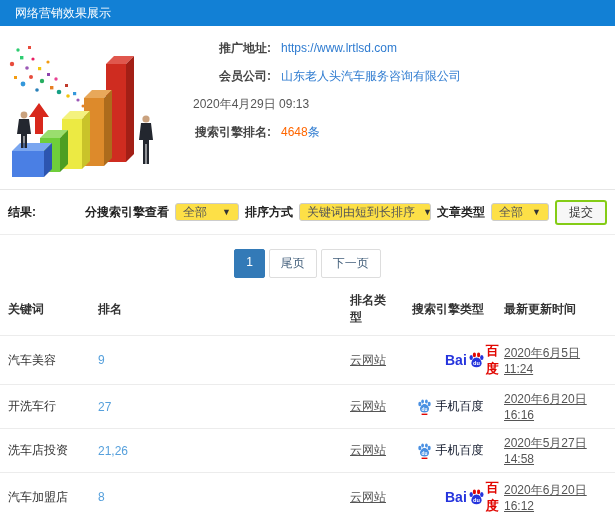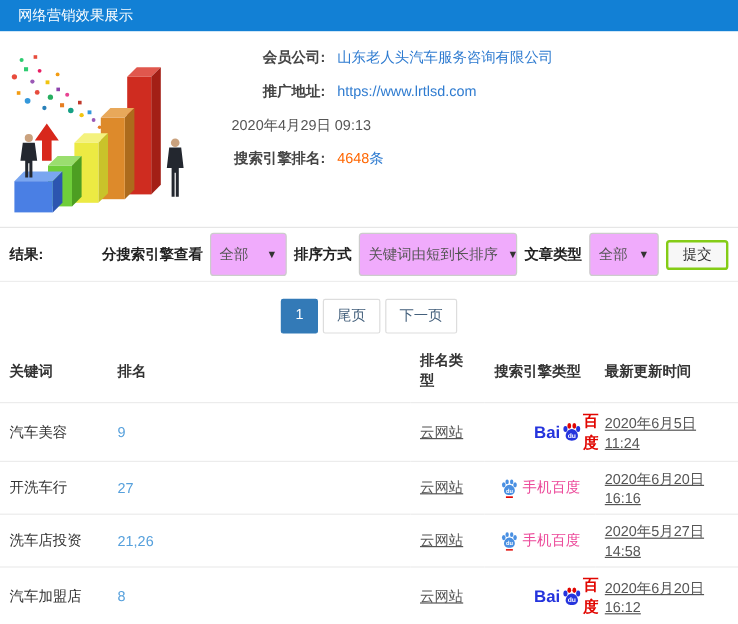--- a/index.html
+++ b/index.html
@@ -21,22 +21,22 @@
   .num-hl { color:#f60; }
   .unit-blue { color:#2e7bd0; }
 
   
   .filterbar { height:46px; border-top:1px solid #e6e6e6; border-bottom:1px solid #ededed;
                display:flex; align-items:center; padding:0 8px; }
   .result-label { font-weight:bold; color:#222; }
   .controls { margin-left:auto; display:flex; align-items:center; gap:6px;justify-content:flex-end; }
   .ctl-label { font-weight:bold; color:#222; white-space:nowrap; }
   .sel { position:relative; display:inline-flex; align-items:center; justify-content:space-between;
-         border:1px solid #ccc; border-radius:3px; background:#f0abfc; color:#555;
-         height:36px; padding:0 7px; cursor:pointer; white-space:nowrap; }
+         border:1px solid #ccc; border-radius:3px; background:#fde047; color:#555;
+         height:18px; padding:0 7px; cursor:pointer; white-space:nowrap; }
   .sel .caret { color:#333; font-size:9px; margin-left:8px; font-style:normal; }
   .sel-engine { width:64px; }
   .sel-sort  { width:132px; }
   .sel-article { width:58px; }
   .btn-submit { height:25px; padding:0 12px; border:2px solid #84cc16; border-radius:3px;
                 background:#f7f7f7; color:#333; font-size:12px; cursor:pointer; }
 
   
   .pagewrap { display:flex; justify-content:center; margin-top:14px; }
   .pg { display:inline-block; padding:5px 11px; border:1px solid #ddd; background:#fff;
@@ -49,21 +49,21 @@
   .results td { padding:6px 8px; border-top:1px solid #ececec; height:28px; }
   .results tr:last-child td { border-bottom:1px solid #ececec; }
   .col-kw { width:90px; } .col-rank { width:252px; } .col-type { width:62px; }
   .col-eng { width:92px; } .col-date { width:auto; }
   .td-rank { color:#56a0dc; }
   .td-type, .td-date { color:#555;text-decoration:underline; }
   .td-eng { text-align:center; }
   .bd-logo { display:inline-flex; align-items:center; gap:1px;padding-left:33px; }
   .bd-bai { color:#2534dd; font-weight:bold; font-size:14px; letter-spacing:0; }
   .bd-cn  { color:#e10601; font-weight:bold; font-size:13px; }
-  .mb-logo { display:inline-flex; align-items:center; gap:4px; color:#ec4899; }
+  .mb-logo { display:inline-flex; align-items:center; gap:4px; color:#0f172a; }
 </style>
 </head>
 <body>
 
 <div class="page">
 
   <div class="topbar">
     <span>网络营销效果展示</span>
   </div>
 
@@ -136,26 +136,26 @@
         </g>
 
         <g>
           <circle cx="146" cy="93" r="3.6" fill="#caa27e"></circle>
           <path d="M141 97 L151 97 L153 114 L149 114 L149 138 L146.5 138 L146.5 118 L145.5 118 L145.5 138 L143 138 L143 114 L139 114 Z" fill="#23272f"></path>
         </g>
       </svg>
     </div>
     <div class="fields">
       <div class="frow">
+        <span class="flabel">推广地址:</span>
+        <span class="fval"><a class="lnk" href="#">https://www.lrtlsd.com</a></span>
+      </div>
+      <div class="frow">
         <span class="flabel">会员公司:</span>
         <span class="fval"><a class="lnk" href="#">山东老人头汽车服务咨询有限公司</a></span>
-      </div>
-      <div class="frow">
-        <span class="flabel">推广地址:</span>
-        <span class="fval"><a class="lnk" href="#">https://www.lrtlsd.com</a></span>
       </div>
       <div class="frow">
         <span class="fval" style="color:#555">2020年4月29日 09:13</span>
       </div>
       <div class="frow">
         <span class="flabel">搜索引擎排名:</span>
         <span class="fval">
           <span class="num-hl">4648</span><span class="unit-blue">条</span>
         </span>
       </div>

